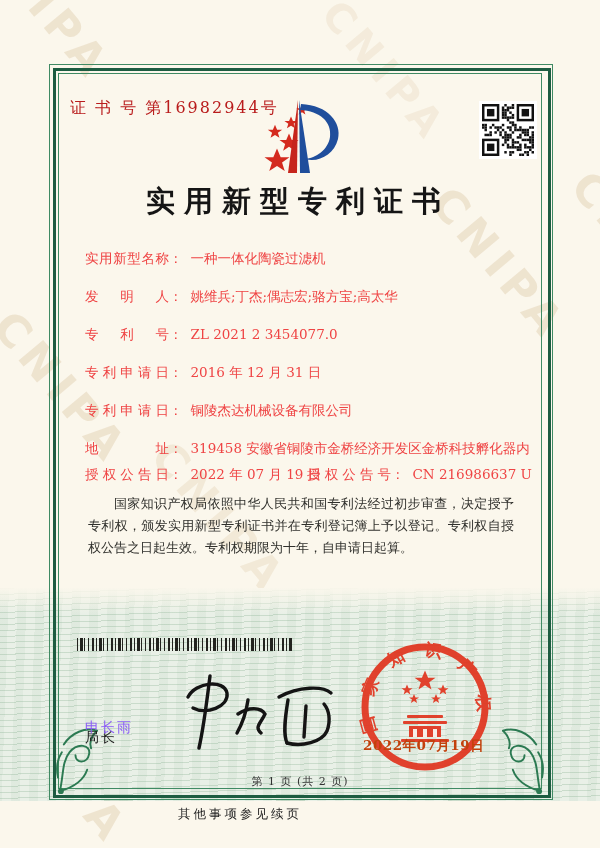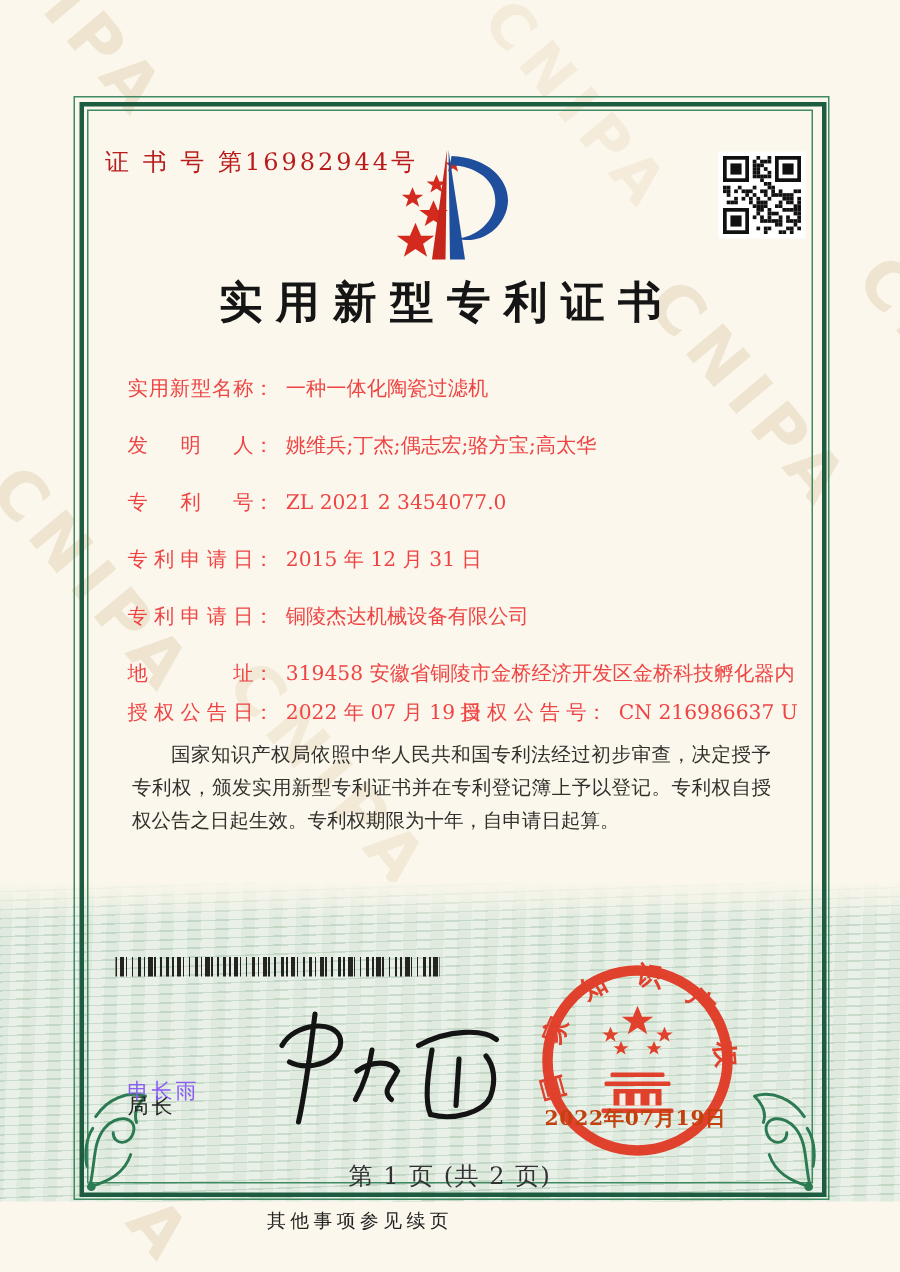--- a/index.html
+++ b/index.html
@@ -50,21 +50,21 @@
   .barcode{left:77px;top:638px;width:216px;height:13px;
      background:repeating-linear-gradient(90deg,#23231f 0 1px,transparent 1px 3px,
        #23231f 3px 6px,transparent 6px 7px,#23231f 7px 8px,transparent 8px 11px,
        #23231f 11px 12px,transparent 12px 15px,#23231f 15px 17px,transparent 17px 19px);}
   .director{left:85px;top:729px;font-size:14px;color:#222;letter-spacing:2px;font-weight:500;}
   .director-name{left:85px;top:719px;font-size:14px;color:#8b5cf6;letter-spacing:2px;font-weight:500;}
   .sig{left:176px;top:670px;width:160px;height:80px;}
   .seal{left:357px;top:639px;width:136px;height:136px;opacity:.93;}
   .sealdate{left:363px;top:737px;width:140px;font-size:13.5px;color:#c2410c;font-weight:bold;
             letter-spacing:.5px;white-space:nowrap;}
-  .pageinfo{left:0;top:774px;width:600px;text-align:center;font-size:16px;color:#333;letter-spacing:1px;}
+  .pageinfo{left:0;top:774px;width:600px;text-align:center;font-size:11px;color:#333;letter-spacing:1px;}
   .footnote{left:0;top:806px;width:480px;text-align:center;font-size:12.5px;color:#222;
             letter-spacing:3px;font-weight:500;}
   .flourish{width:78px;height:74px;}
   .fl-l{left:54px;top:723px;}
   .fl-r{left:468px;top:723px;transform:scaleX(-1);}
 </style>
 </head>
 <body>
 
 <div class="wm w1">CNIPA</div>
@@ -255,21 +255,21 @@
 <div class="row r0">
   <span class="lab">实用新型名称</span><span class="col">：</span><span>一种一体化陶瓷过滤机</span>
 </div>
 <div class="row r1">
   <span class="lab">发明人</span><span class="col">：</span><span>姚维兵;丁杰;偶志宏;骆方宝;高太华</span>
 </div>
 <div class="row r2">
   <span class="lab">专利号</span><span class="col">：</span><span>ZL 2021 2 3454077.0</span>
 </div>
 <div class="row r3">
-  <span class="lab">专利申请日</span><span class="col">：</span><span>2015 年 12 月 31 日</span>
+  <span class="lab">专利申请日</span><span class="col">：</span><span>2016 年 12 月 31 日</span>
 </div>
 <div class="row r4">
   <span class="lab">专利申请日</span><span class="col">：</span><span>铜陵杰达机械设备有限公司</span>
 </div>
 <div class="row r5">
   <span class="lab">地址</span><span class="col">：</span><span>319458 安徽省铜陵市金桥经济开发区金桥科技孵化器内</span>
 </div>
 <div class="row r6">
   <span class="lab">授权公告日</span><span class="col">：</span><span>2022 年 07 月 19 日</span>
   <span class="grant2">

